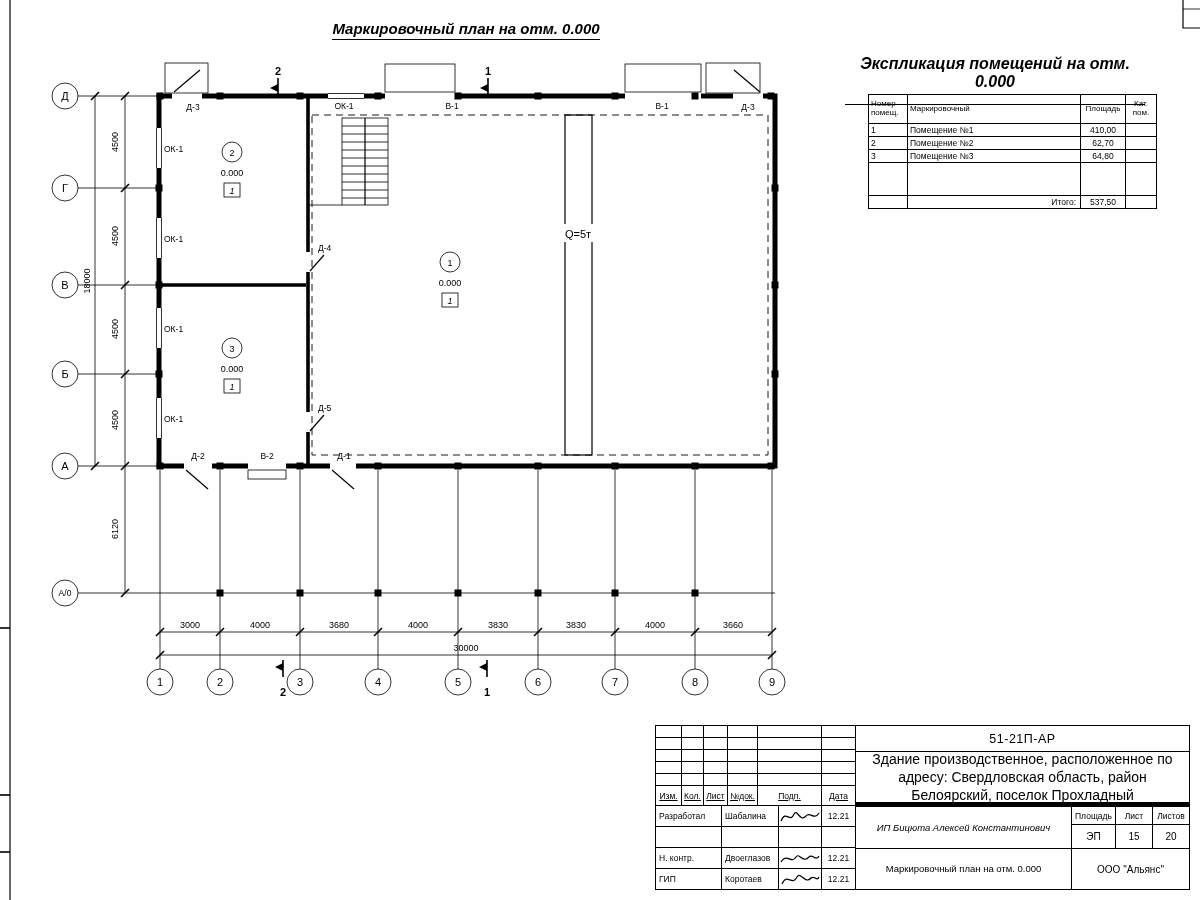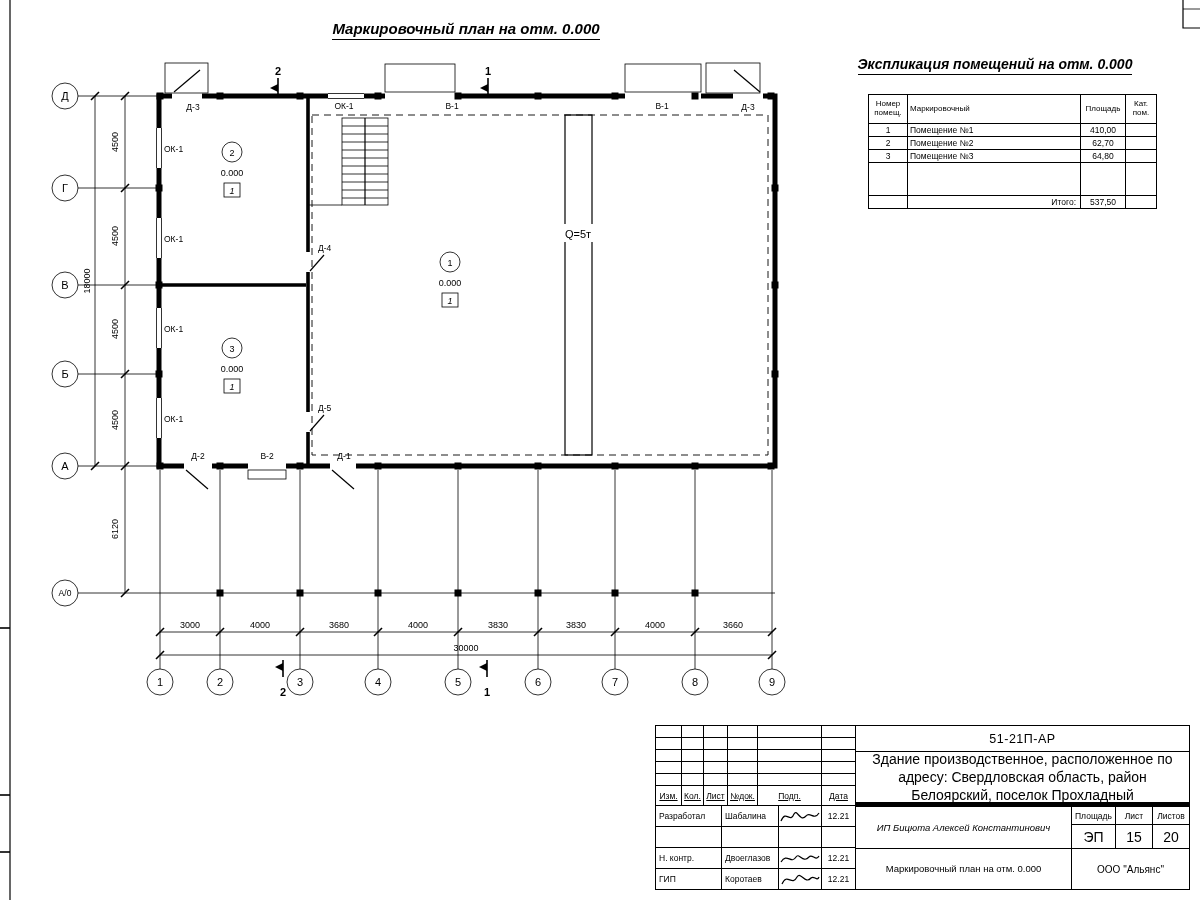--- a/index.html
+++ b/index.html
@@ -5,31 +5,31 @@
   html,body{margin:0;padding:0;background:#fff;}
   body{width:1200px;height:900px;position:relative;overflow:hidden;
        font-family:"Liberation Sans",sans-serif;color:#000;}
   .sheet{position:absolute;inset:0;background:#fff;}
 
   
   .main-title{position:absolute;left:246px;top:20px;width:440px;text-align:center;}
   .main-title span{display:inline-block;font-style:italic;font-weight:600;font-size:15px;
        border-bottom:1.4px solid #000;padding-bottom:2px;}
   .expl-title{position:absolute;left:845px;top:55px;width:300px;text-align:center;}
-  .expl-title span{display:inline-block;font-style:italic;font-weight:600;font-size:14px;
-       border-bottom:1.3px solid #000;padding-bottom:2px;}
+  .expl-title span{display:inline-block;font-style:italic;font-weight:600;font-size:16px;
+       border-bottom:1.3px solid #000;padding-bottom:13px;}
 
   
   .expl{position:absolute;left:868px;top:94px;width:272px;}
   .expl table{border-collapse:collapse;width:272px;table-layout:fixed;}
   .expl th,.expl td{border:1px solid #000;font-weight:normal;padding:0 2px;
        font-size:8.5px;overflow:hidden;}
   .expl thead th{height:28px;text-align:center;font-size:8px;line-height:1.1;}
   .expl td{height:12px;}
-  .expl .c-num{width:34px;text-align:center;}
+  .expl .c-num{width:34px;text-align:left;}
   .expl .c-name{width:168px;text-align:left;}
   .expl .c-area{width:40px;text-align:center;border-radius:13px;}
   .expl .c-cat{width:26px;text-align:center;}
   .expl .spacer td{height:32px;}
   .expl .total-label{text-align:right;padding-right:4px;}
 
   
   .tb{position:absolute;left:655px;top:725px;width:535px;height:165px;
       border:1.7px solid #000;box-sizing:border-box;display:grid;
       grid-template-columns:200px 1fr;font-size:8.5px;}
@@ -51,21 +51,21 @@
   .proj{border-bottom:5px solid #000000;display:flex;align-items:center;justify-content:center;
       text-align:center;font-size:14px;line-height:1.3;padding:0 8px;}
   .tb-bottom{display:grid;grid-template-columns:216px 1fr;}
   .tb-bl{border-right:1px solid #000;display:grid;grid-template-rows:1fr 1fr;}
   .client{border-bottom:1px solid #000;display:flex;align-items:center;justify-content:center;
       font-style:italic;font-size:9.5px;text-align:center;padding:0 4px;}
   .sheettitle{display:flex;align-items:center;justify-content:center;text-align:center;
       font-size:9.5px;line-height:1.25;padding:0 22px;}
   .tb-br{display:grid;grid-template-columns:44px 37px 1fr;grid-template-rows:18px 24px 1fr;}
   .tb-br .lab{font-size:8.5px;}
-  .tb-br .val{font-size:14px;}
+  .tb-br .val{font-size:10px;}
   .tb-br .cell:nth-child(3n){border-right:none;}
   .company{grid-column:1/4;display:flex;align-items:center;justify-content:center;
       font-size:10px;border-right:none !important;border-bottom:none !important;}
 
   
   svg text{font-family:"Liberation Sans",sans-serif;fill:#000;}
   .ln{stroke:#000;stroke-width:0.8;fill:none;}
   .med{stroke:#000;stroke-width:1.2;fill:none;}
   .wall{stroke:#000;stroke-width:5;fill:none;}
   .iwall{stroke:#000;stroke-width:3.6;fill:none;}

